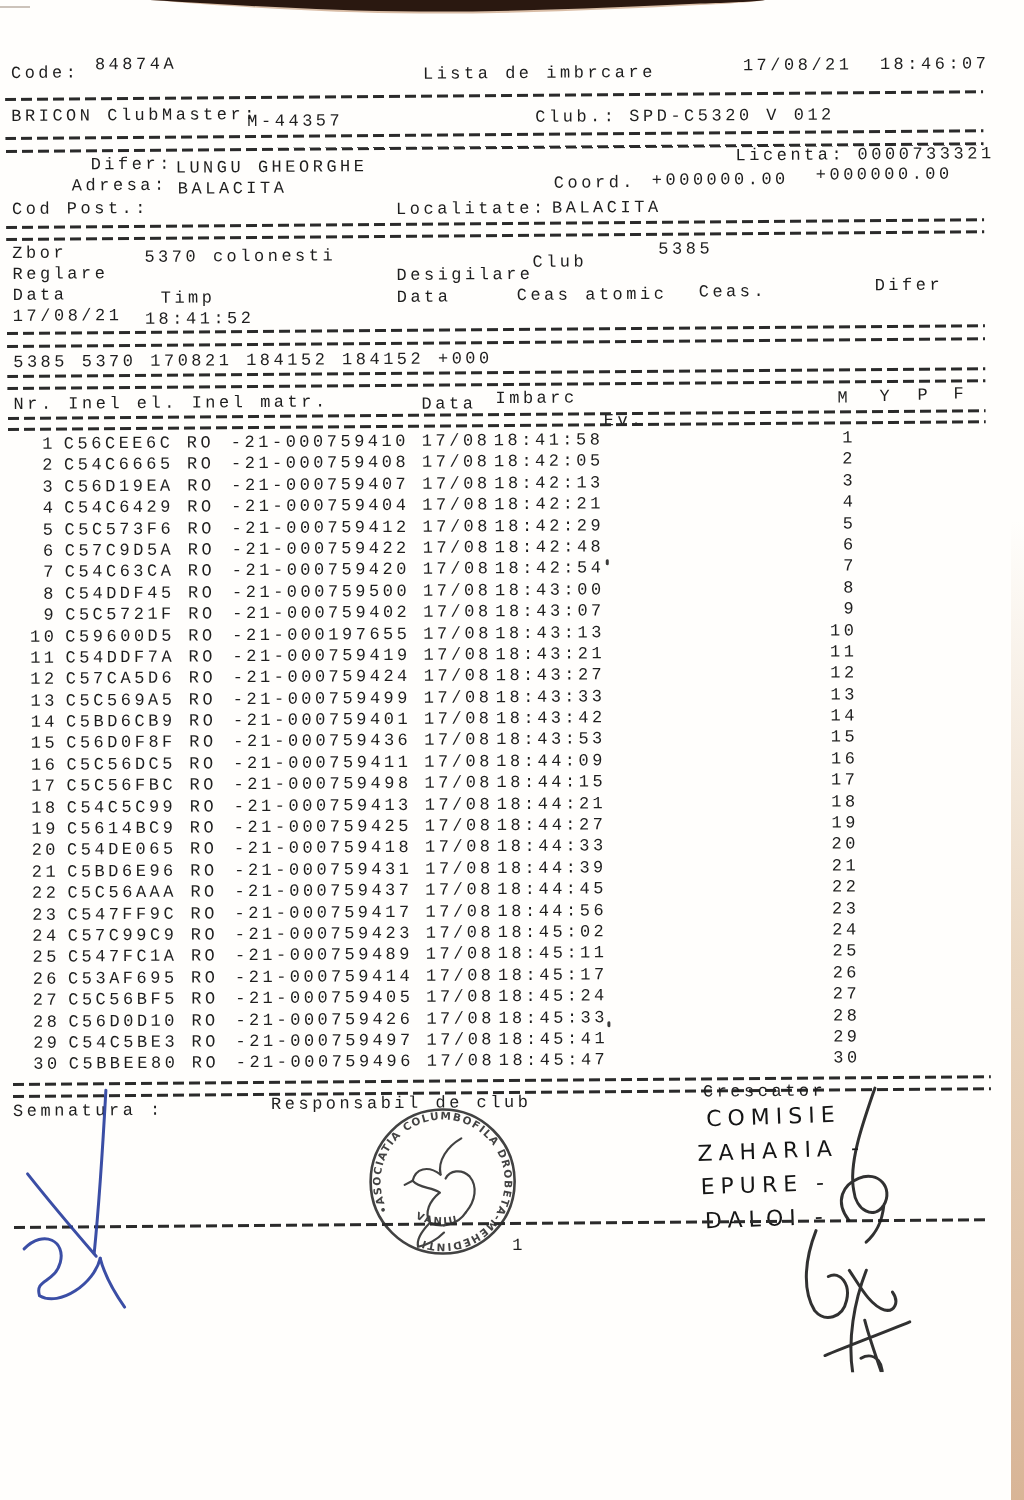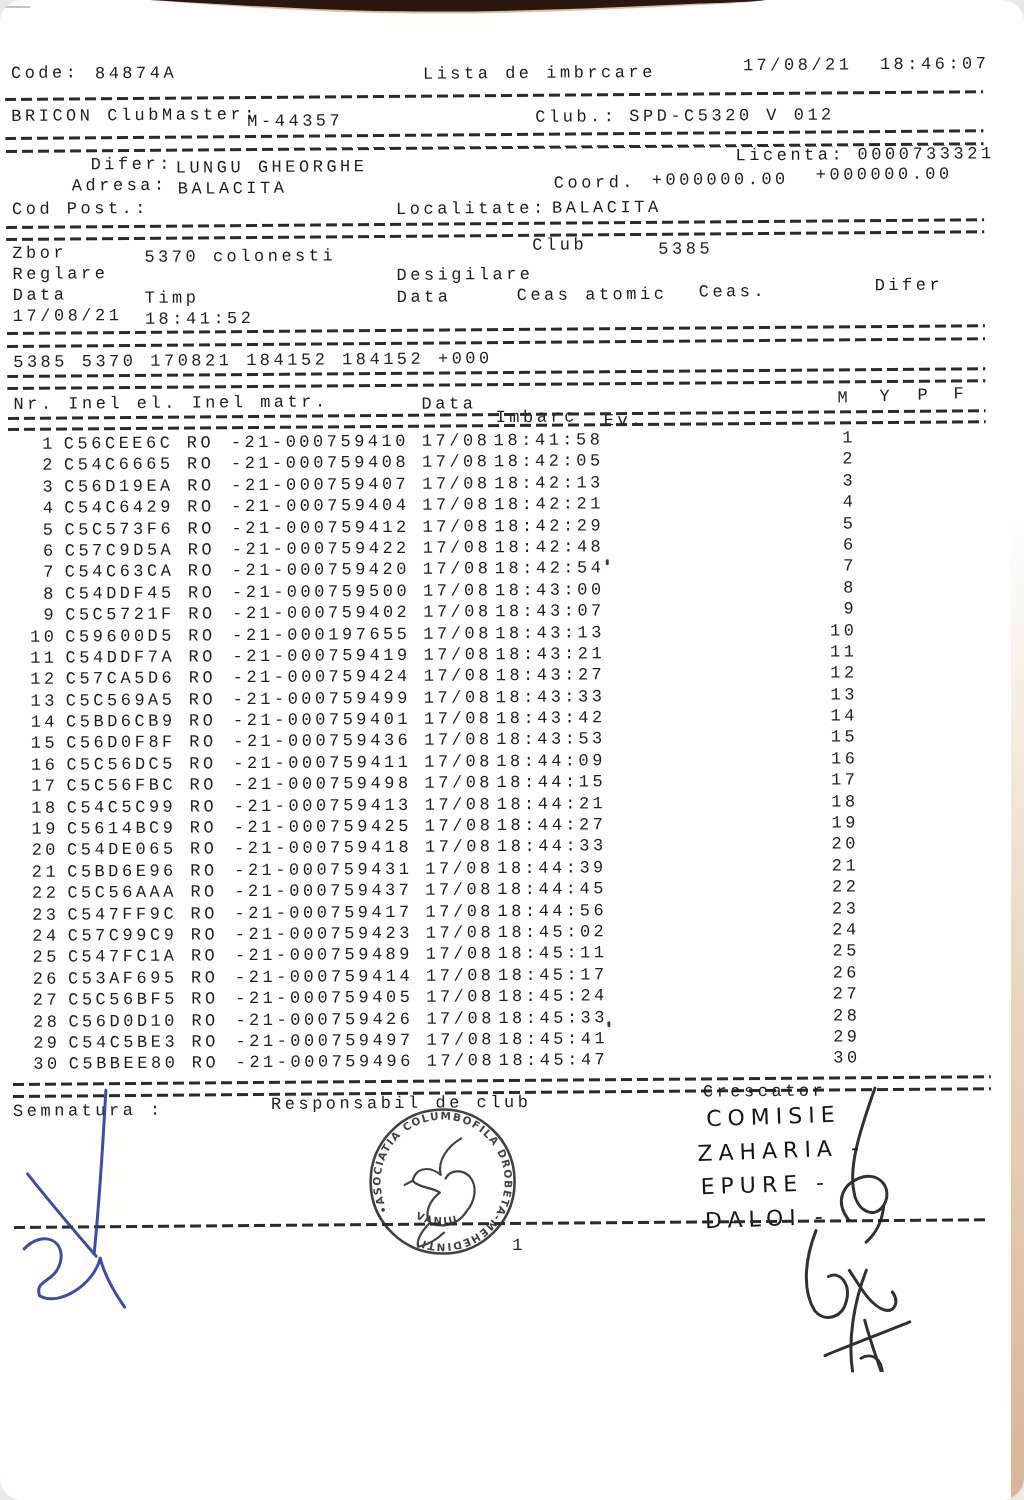--- a/index.html
+++ b/index.html
@@ -1,17 +1,17 @@
 <!DOCTYPE html>
 <html><head>
 <meta charset="utf-8">
 <style>
   html,body{margin:0;padding:0;background:#e9e9e9;}
   .page{position:relative;width:1024px;height:1500px;background:#fffefc;overflow:hidden;
-        font-family:"Liberation Mono",monospace;border-radius:22px;}
+        font-family:"Liberation Mono",monospace;}
   .tilt{position:absolute;inset:0;transform:rotate(-0.45deg);transform-origin:512px 720px;}
   .mono{position:absolute;font-size:17px;letter-spacing:3.5px;color:#1e1e1e;white-space:pre;line-height:19px;}
   .sep{position:absolute;left:10px;width:978px;height:3px;
        background:repeating-linear-gradient(90deg,#2a2a2a 0 11px,transparent 11px 16px);}
   .sep.short{width:975px;}
   .rows{position:absolute;left:0;top:431px;width:1024px;}
   .trow{position:relative;height:21.4px;}
   .trow span{position:absolute;font-size:17px;letter-spacing:3.5px;color:#1e1e1e;white-space:pre;}
   .c-nr{left:2px;width:56px;text-align:right;}
   .c-ring{left:66px;}
@@ -36,21 +36,21 @@
     <path d="M150,0 C250,8 330,13 420,13.5 C520,14 620,9 700,5 C730,3.5 755,2 765,0 Z" fill="#b9875f" opacity="0.55"></path>
     <path d="M150,0 C250,6 330,11 420,11.5 C520,12 620,7 700,3.5 C730,2.5 755,1.5 765,0 Z" fill="#2a1810"></path>
     <rect x="0" y="6" width="30" height="2" fill="#9a8878" opacity="0.5"></rect>
   </svg>
 
   <div class="edge-right"></div>
 
   <div class="tilt">
 
     <span class="mono" style="left:16px;top:60px">Code:</span>
-    <span class="mono" style="left:100px;top:61px">84874A</span>
+    <span class="mono" style="left:100px;top:52px">84874A</span>
     <span class="mono" style="left:428px;top:64px">Lista de imbrcare</span>
     <span class="mono" style="left:748px;top:58px">17/08/21  18:46:07</span>
 
     <div class="sep" style="top:94px"></div>
 
     <span class="mono" style="left:16px;top:103px">BRICON ClubMaster:</span>
     <span class="mono" style="left:252px;top:110px">M-44357</span>
     <span class="mono" style="left:540px;top:108px">Club.:</span>
     <span class="mono" style="left:634px;top:108px">SPD-C5320 V 012</span>
 
@@ -70,44 +70,44 @@
 
     <span class="mono" style="left:16px;top:196px">Cod Post.:</span>
     <span class="mono" style="left:400px;top:199px">Localitate:</span>
     <span class="mono" style="left:556px;top:199px">BALACITA</span>
 
     <div class="sep" style="top:222px"></div>
     <div class="sep" style="top:234px"></div>
 
     <span class="mono" style="left:16px;top:240px">Zbor</span>
     <span class="mono" style="left:148px;top:245px">5370 colonesti</span>
-    <span class="mono" style="left:536px;top:236px">Club</span>
+    <span class="mono" style="left:536px;top:253px">Club</span>
     <span class="mono" style="left:662px;top:241px">5385</span>
     <span class="mono" style="left:16px;top:261px">Reglare</span>
     <span class="mono" style="left:400px;top:265px">Desigilare</span>
     <span class="mono" style="left:16px;top:282px">Data</span>
-    <span class="mono" style="left:148px;top:286px">Timp</span>
+    <span class="mono" style="left:164px;top:286px">Timp</span>
     <span class="mono" style="left:400px;top:287px">Data</span>
     <span class="mono" style="left:520px;top:286px">Ceas atomic</span>
     <span class="mono" style="left:702px;top:284px">Ceas.</span>
     <span class="mono" style="left:878px;top:279px">Difer</span>
     <span class="mono" style="left:16px;top:303px">17/08/21</span>
     <span class="mono" style="left:148px;top:307px">18:41:52</span>
 
     <div class="sep" style="top:328px"></div>
     <div class="sep" style="top:341px"></div>
 
     <span class="mono" style="left:16px;top:349px">5385 5370 170821 184152 184152 +000</span>
 
     <div class="sep" style="top:371px"></div>
     <div class="sep" style="top:383px"></div>
 
     <span class="mono" style="left:16px;top:391px">Nr. Inel el. Inel matr.</span>
     <span class="mono" style="left:424px;top:394px">Data</span>
-    <span class="mono" style="left:498px;top:408px">Imbarc</span>
+    <span class="mono" style="left:498px;top:389px">Imbarc</span>
     <span class="mono" style="left:606px;top:412px">Ev.</span>
     <span class="mono" style="left:840px;top:391px">M</span>
     <span class="mono" style="left:882px;top:390px">Y</span>
     <span class="mono" style="left:920px;top:389px">P</span>
     <span class="mono" style="left:956px;top:388px">F</span>
 
     <div class="sep" style="top:413px"></div>
     <div class="sep" style="top:424px"></div>
 
     <div class="rows">

